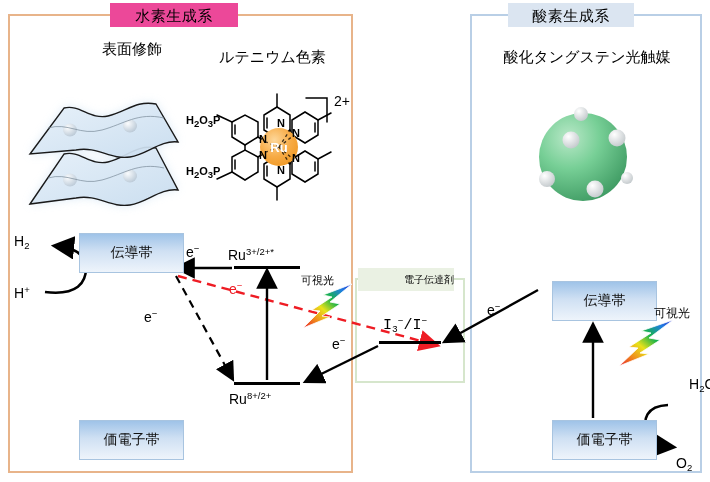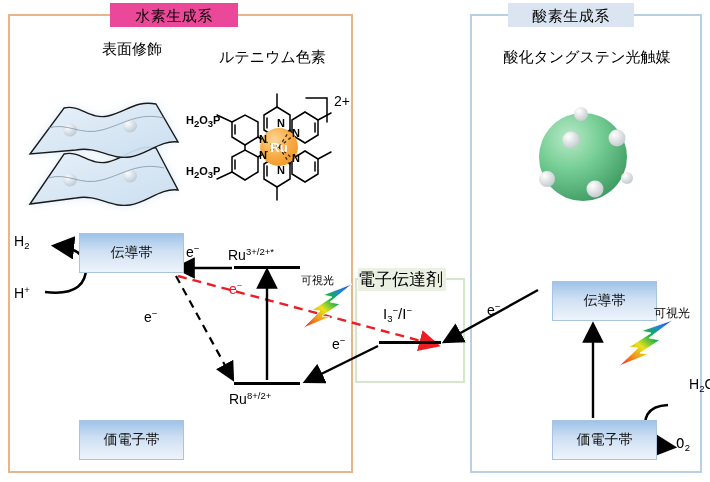--- a/index.html
+++ b/index.html
@@ -37,43 +37,43 @@
   #vb-right{left:541px;top:420px;width:105px;height:40px;}
 
   
   .level{position:absolute;height:3px;background:#000;}
   #lvl-ex{left:234px;top:266px;width:66px;}
   #lvl-gs{left:234px;top:382px;width:66px;}
   #lvl-med{left:379px;top:341px;width:62px;}
 
   #lab-ex{left:228px;top:243px;}
   #lab-gs{left:229px;top:387px;}
-  #lab-med{left:383px;top:302px;font-family:Liberation Sans, sans-serif;font-size:15px;}
+  #lab-med{left:383px;top:313px;font-family:Liberation Mono, monospace;font-size:15px;}
 
   
   .emin{position:absolute;font-size:14px;white-space:nowrap;}
   #e1{left:186px;top:243px;}
   #e2{left:144px;top:308px;}
   #e3{left:229px;top:280px;color:#ee1c24;}
   #e4{left:332px;top:335px;}
   #e5{left:487px;top:301px;}
 
   #vis-left{left:301px;top:272px;font-size:11px;}
   #vis-right{left:654px;top:305px;font-size:12px;}
 
   #h2-lab{left:14px;top:233px;}
   #hp-lab{left:14px;top:281px;}
   #h2o-lab{left:672px;top:376px;margin-left:17px;}
-  #o2-lab{left:676px;top:436px;font-family:Liberation Mono, monospace;}
+  #o2-lab{left:676px;top:455px;}
 
   
   #med-box{position:absolute;left:355px;top:278px;width:110px;height:105px;
       border:2px solid #d6e6cc;background:#ffffff;box-sizing:border-box;}
-  #med-title{position:absolute;left:358px;top:268px;width:88px;height:23px;
-      background:#eaf1e3;text-align:left;font-size:17px;line-height:23px;}
+  #med-title{position:absolute;left:358px;top:268px;width:96px;height:23px;
+      background:#eaf1e3;text-align:right;font-size:10px;line-height:23px;}
 
   
   #vec{position:absolute;left:0;top:0;width:710px;height:482px;overflow:visible;}
   
   #sheets{position:absolute;left:18px;top:92px;width:175px;height:130px;}
   #sphere{position:absolute;left:525px;top:95px;width:120px;height:120px;}
   .bolt{position:absolute;}
   #bolt-left{left:300px;top:282px;width:55px;height:48px;}
   #bolt-right{left:615px;top:318px;width:62px;height:50px;}
   #dye{position:absolute;left:186px;top:82px;width:170px;height:130px;}

